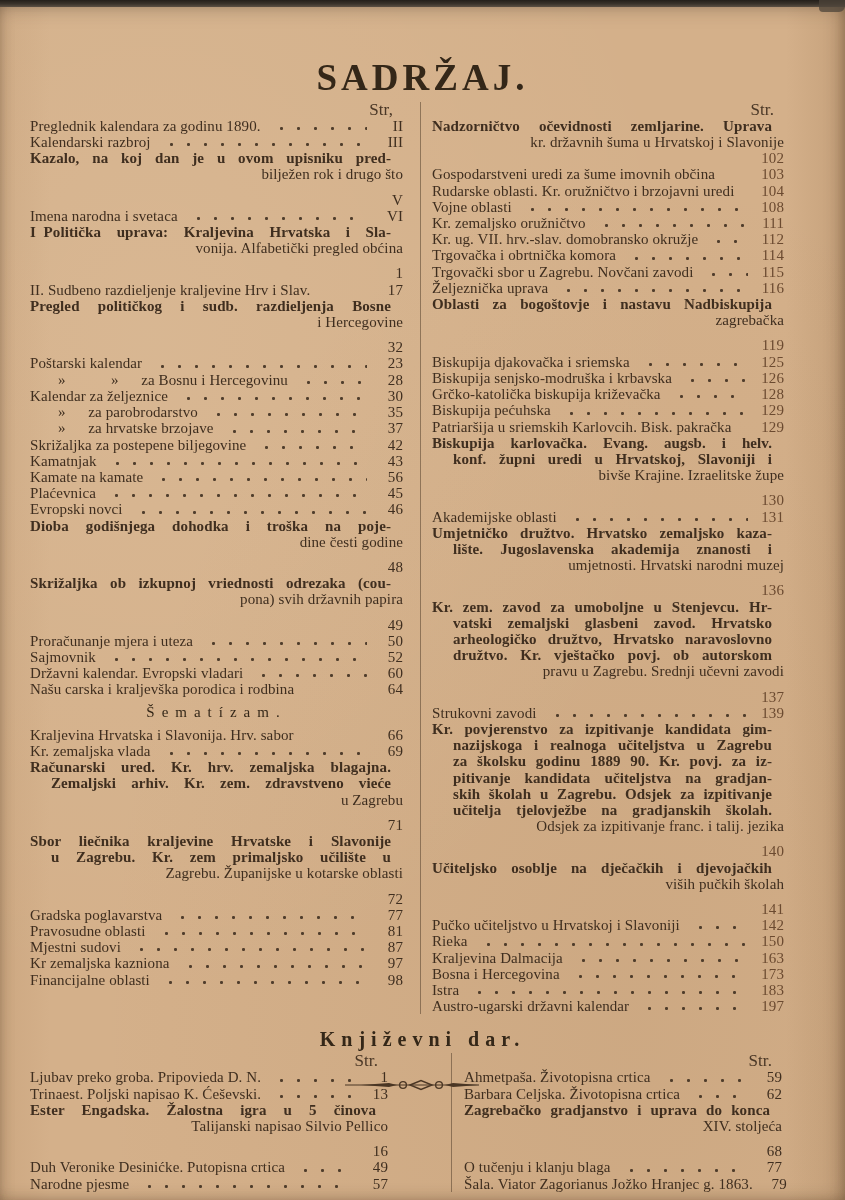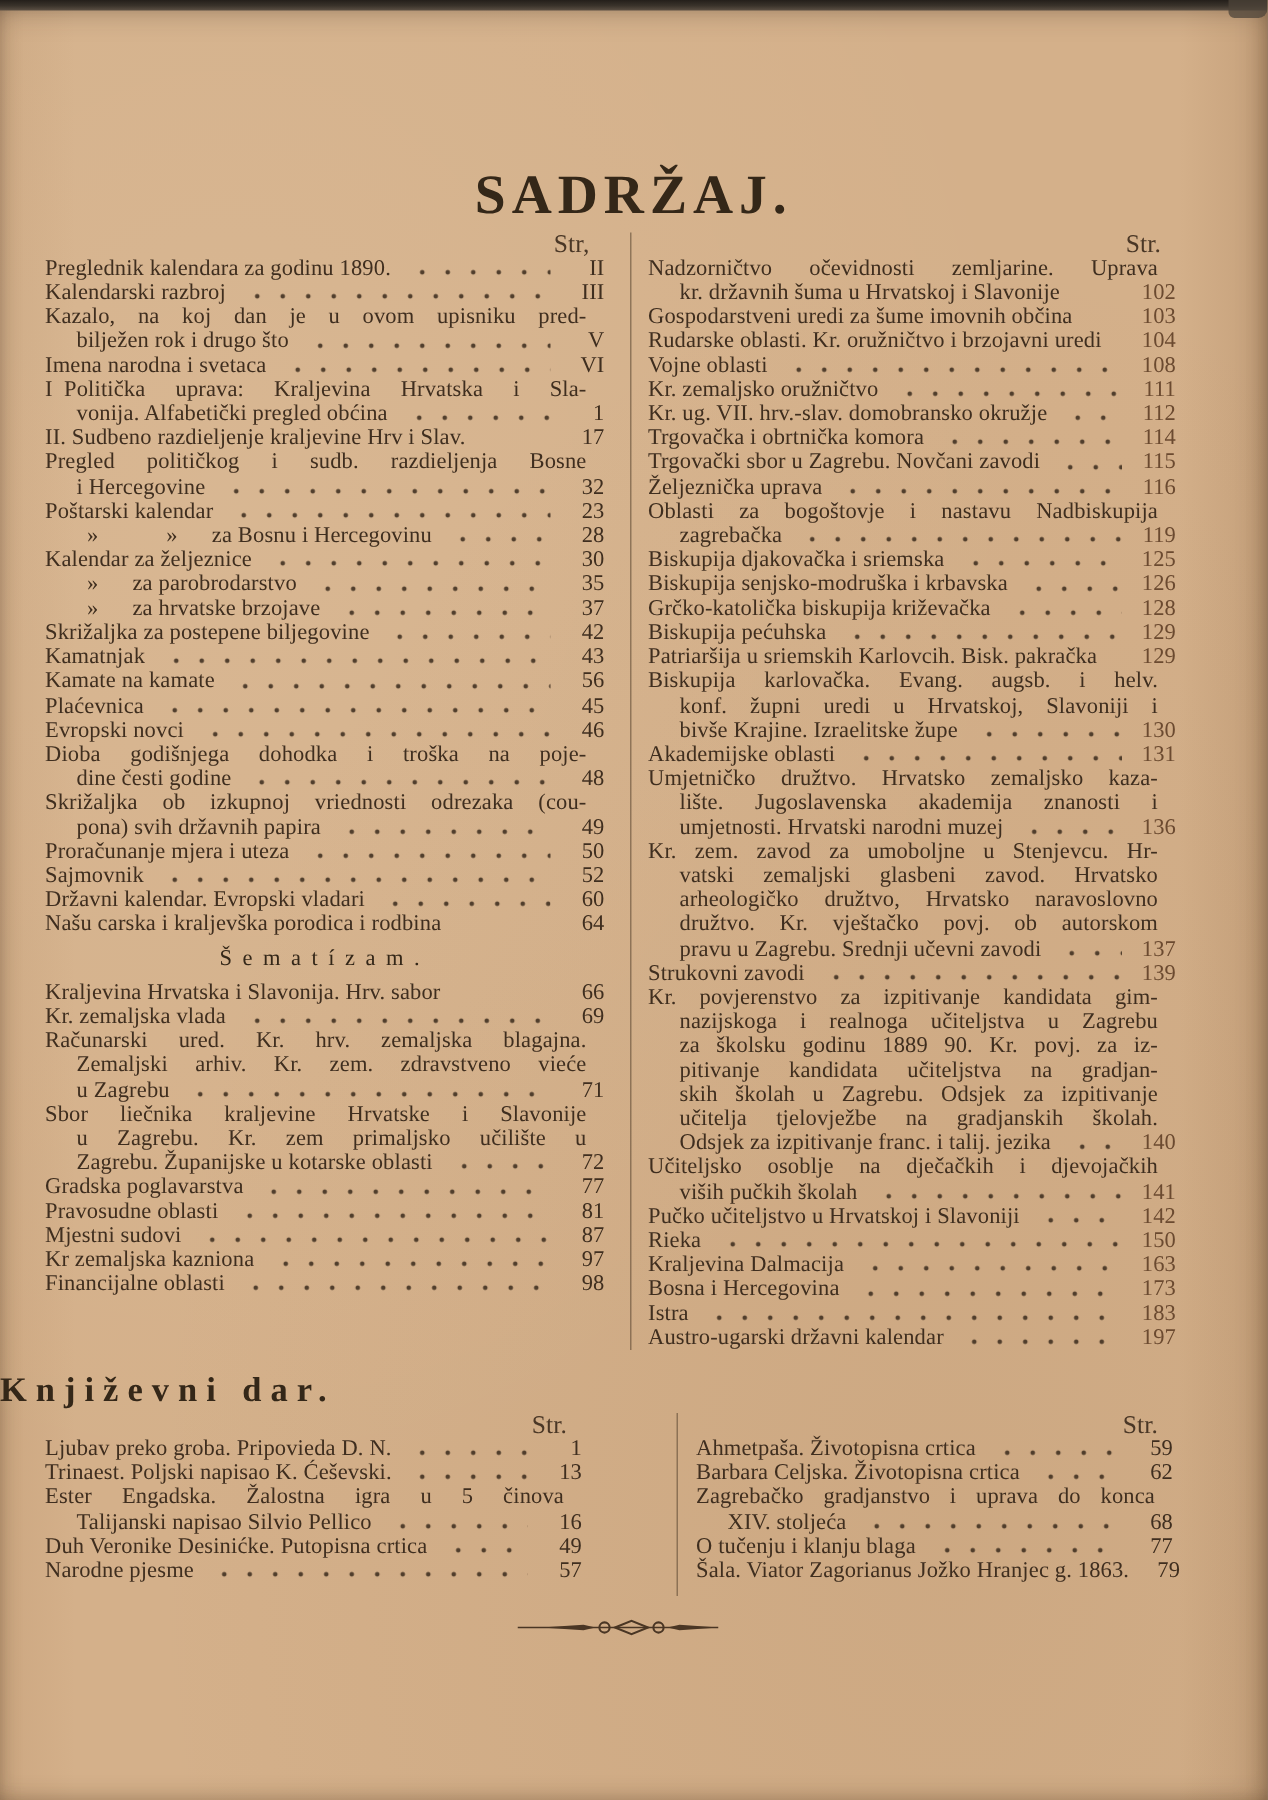--- a/index.html
+++ b/index.html
@@ -23,21 +23,21 @@
   }
   .top-edge{
     position:absolute;top:0;left:0;right:0;height:7px;
     background:linear-gradient(180deg,#241f1a 0%,#3a332b 55%,#5c5044 100%);
   }
   .top-edge-notch{
     position:absolute;top:0;right:0;width:26px;height:12px;
     background:#4e443a;opacity:.75;border-radius:0 0 6px 4px;
   }
   .title{
-    margin:112px 0 4px 0;
+    margin:59px 0 4px 0;
     text-align:center;
     font-size:37px;line-height:1.05;
     font-weight:bold;letter-spacing:4px;
     color:#342718;
   }
   
   .cols{display:flex;align-items:stretch;}
   .cols-top{margin:0 60px 0 30px;}
   .col{font-size:15px;line-height:16.2px;letter-spacing:.1px;}
   .col-tl{width:373px;flex:none;}
@@ -52,34 +52,34 @@
   .row{display:flex;align-items:flex-end;}
   .row .txt{white-space:pre;flex:0 0 auto;}
   .row .num{flex:none;min-width:30px;text-align:right;margin-left:4px;}
   .row .dots{
     flex:1 1 auto;min-width:6px;height:9px;margin:0 2px 0 7px;
     background-image:radial-gradient(circle, rgba(62,46,31,.88) 1.25px, transparent 1.8px);
     background-size:17px 9px;background-repeat:repeat-x;
     background-position:left 5px bottom 1px;
   }
   .row .spacer{flex:1 1 auto;}
-  .row.ind1{padding-left:21px;}
+  .row.ind1{padding-left:21px;flex-direction:column;}
   .row.ind2{padding-left:28px;align-items:flex-end;}
-  .row.fill{display:block;text-align:justify;text-align-last:justify;padding-right:12px;}
+  .row.fill{display:block;text-align:justify;text-align-last:justify;padding-right:12px;font-weight:bold;}
   .row.fill .txt{display:inline;white-space:normal;}
   .col-tr .num{color:#6b4a30;}
   
   .sematizam{
     text-align:center;margin:6px 0 7px 0;
     font-size:15px;font-weight:normal;letter-spacing:7px;
     color:#342718;
   }
   .knjizevni{
-    text-align:left;margin:14px 0 2px 0;
-    font-size:23px;font-weight:bold;letter-spacing:6px;
+    text-align:center;margin:14px 0 2px 0;
+    font-size:20px;font-weight:bold;letter-spacing:6px;
     color:#342718;
   }
   
   .cols-bottom{margin:0 45px 0 30px;min-height:122px;}
   .col-bl{width:358px;flex:none;}
   .col-br{width:318px;flex:none;}
   .vrule-bottom{margin:0 12px 0 63px;}
   
   .ornament{position:absolute;left:345px;top:1078px;width:134px;height:14px;}
 </style>

